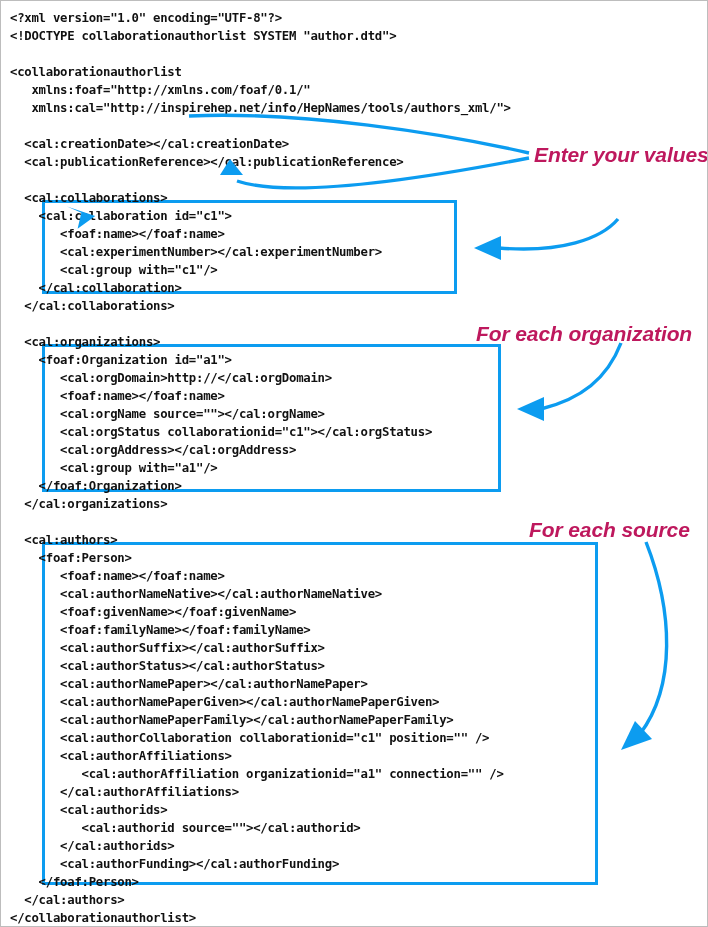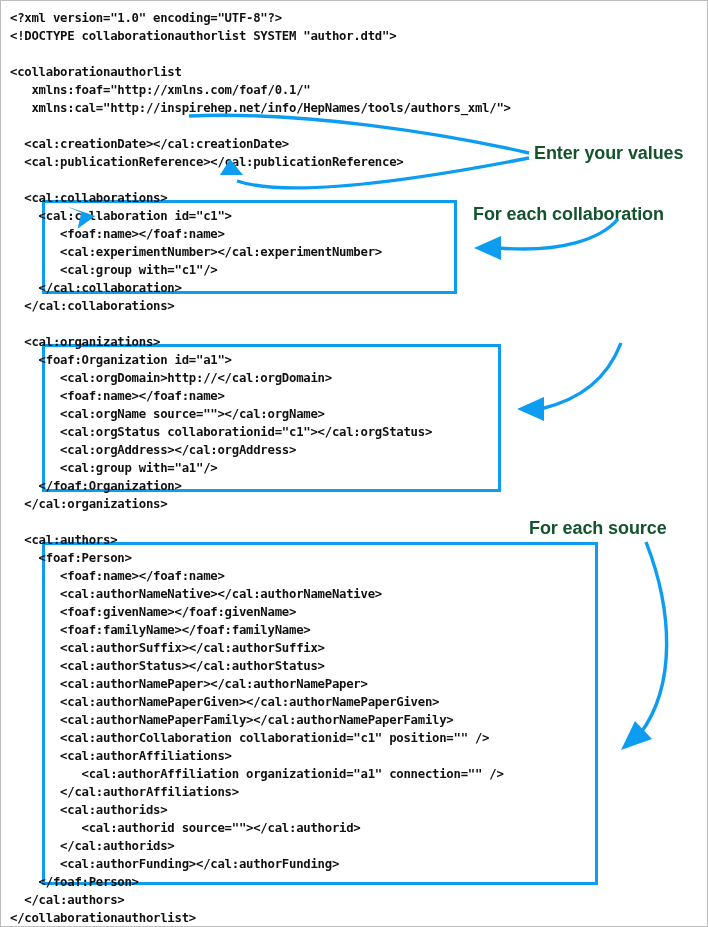--- a/index.html
+++ b/index.html
@@ -41,26 +41,27 @@
     position: absolute;
     border: 3px solid #0c9cf0;
     box-sizing: border-box;
     background: transparent;
     z-index: 2;
   }
   
   .annot {
     position: absolute;
     font-family: "Liberation Sans", "DejaVu Sans", sans-serif;
-    font-size: 18px;
+    font-size: 21px;
     font-weight: bold;
-    color: #14532d;
+    color: #be185d;
     white-space: nowrap;
     z-index: 4;
     letter-spacing: -0.1px;
+    font-style: italic;
   }
   
   #arrows {
     position: absolute;
     left: 0;
     top: 0;
     width: 708px;
     height: 927px;
     z-index: 5;
     pointer-events: none;
@@ -123,21 +124,21 @@
        &lt;/cal:authorAffiliations&gt;
        &lt;cal:authorids&gt;
           &lt;cal:authorid source=""&gt;&lt;/cal:authorid&gt;
        &lt;/cal:authorids&gt;
        &lt;cal:authorFunding&gt;&lt;/cal:authorFunding&gt;
     &lt;/foaf:Person&gt;
   &lt;/cal:authors&gt;
 &lt;/collaborationauthorlist&gt;</pre>
 
   <div class="annot" style="left:533px; top:142px;">Enter your values</div>
-  <div class="annot" style="left:472px; top:203px;">For each collaboration</div>
+  <div class="annot" style="left:475px; top:321px;">For each organization</div>
   <div class="annot" style="left:528px; top:517px;">For each source</div>
 
   <svg id="arrows" viewBox="0 0 708 927">
 
     <g>
       <path d="M 528,152 C 440,132 300,110 188,115"></path>
       <polygon points="183,112 177,133 170,118 155,122" transform="translate(19,14) rotate(38)"></polygon>
     </g>
 
     <g>

